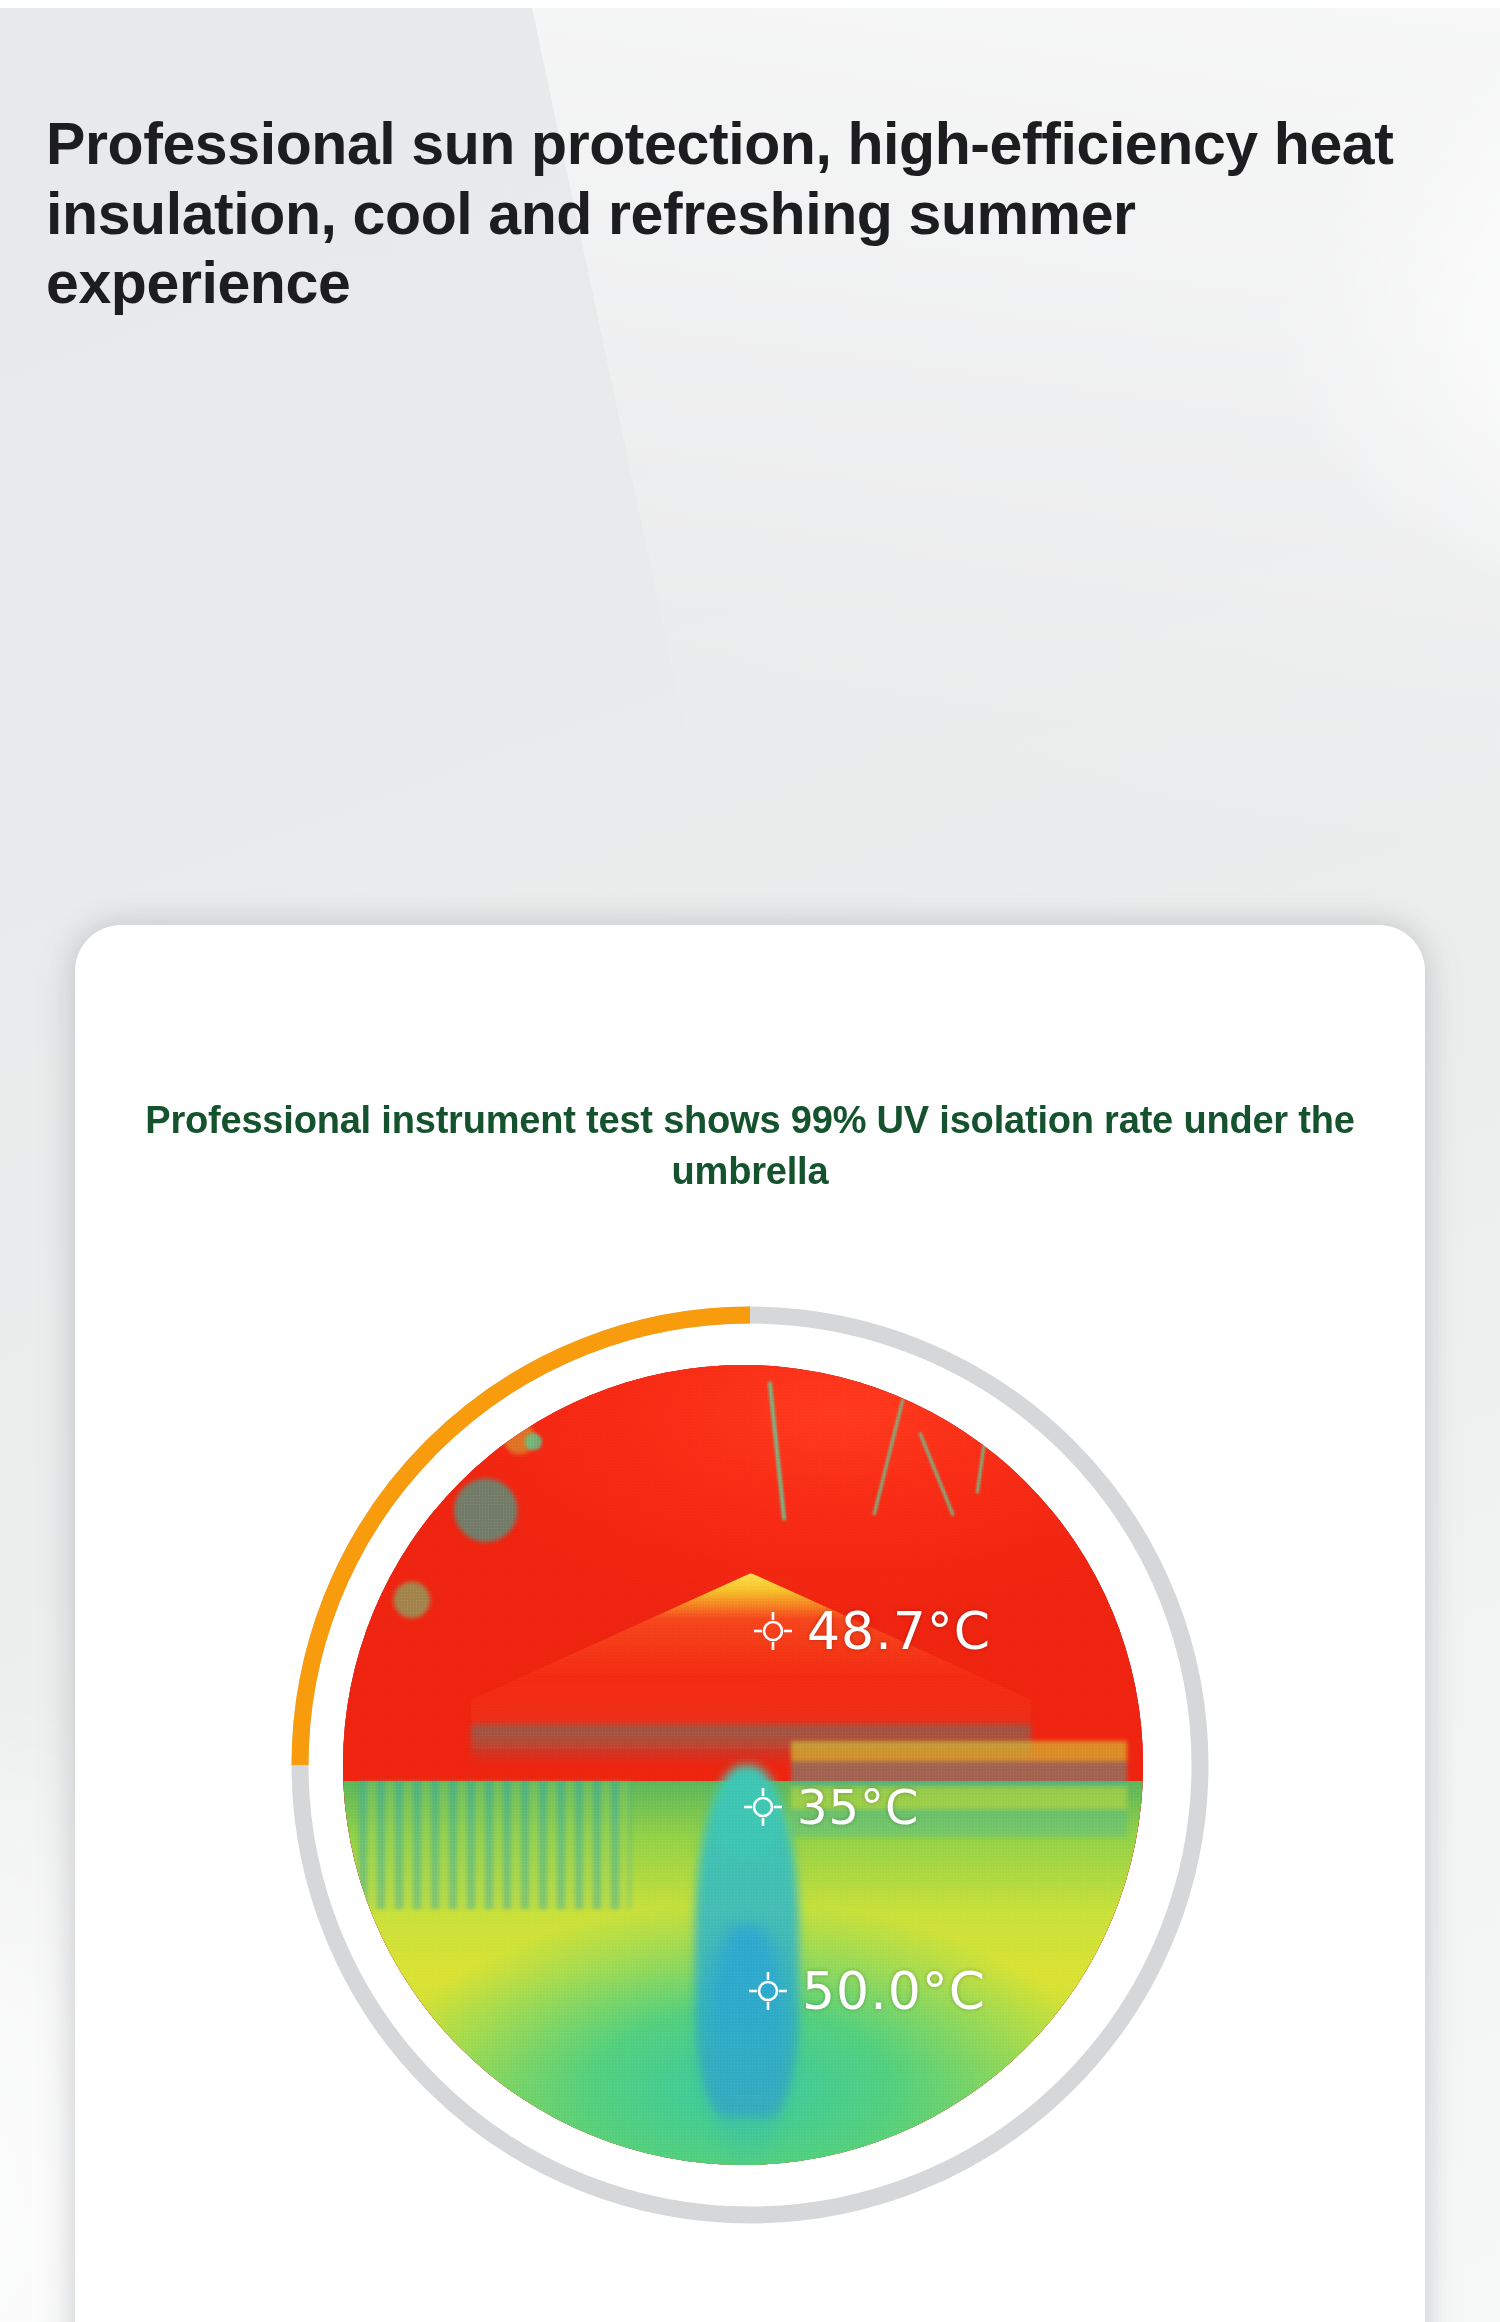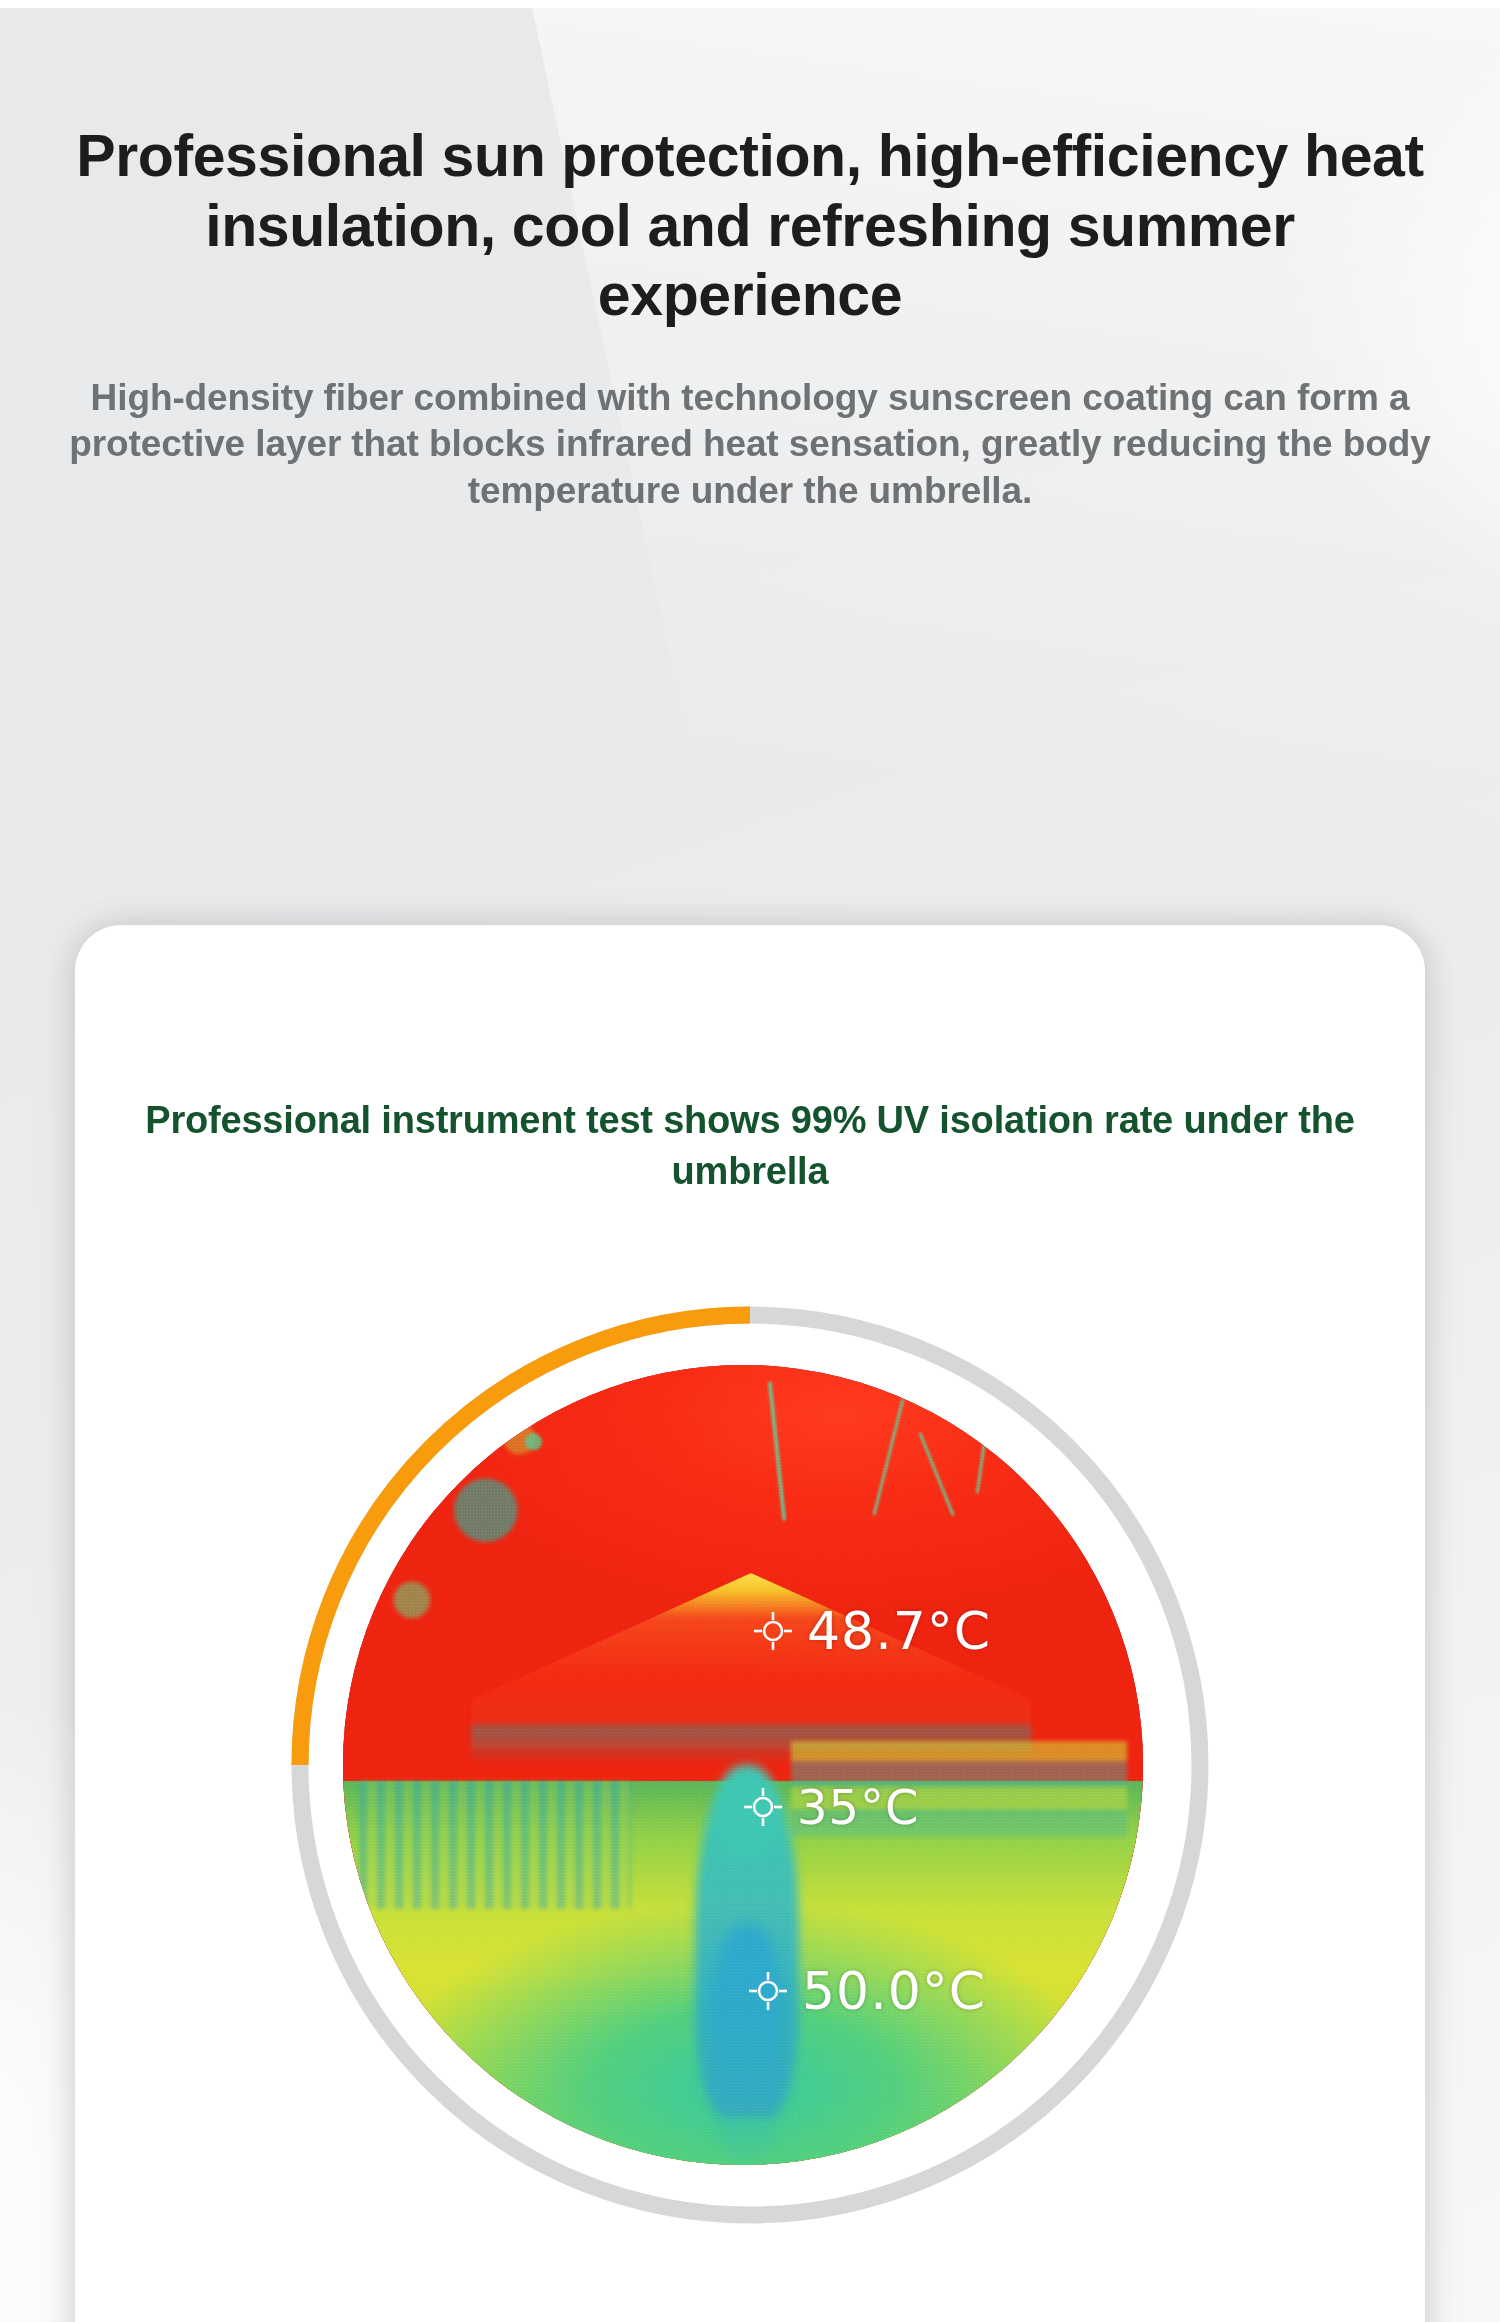--- a/index.html
+++ b/index.html
@@ -45,23 +45,22 @@
     left:0; right:0; top:0;
     height:8px;
     background:#ffffff;
     pointer-events:none;
   }
 
   
   .hero {
     position:absolute;
     left:0; right:0; top:110px;
-    text-align:center;
+    text-align:left;
     z-index:3;
-    margin-top:12px;
   }
   .hero-title {
     font-size:59px;
     line-height:1.18;
     font-weight:700;
     color:#1d1d1f;
     letter-spacing:-0.4px;
     padding:0 46px;
   }
   .hero-sub {
@@ -250,21 +249,20 @@
   .r3 { left:405px; top:600px; }
   .r2 .temp { font-size:48px; }
 </style>
 </head>
 <body>
 
 <div class="page">
 
   <section class="hero">
     <h1 class="hero-title">Professional sun protection, high-efficiency heat insulation, cool and refreshing summer experience</h1>
-    <p class="hero-sub">High-density fiber combined with technology sunscreen coating can form a protective layer that blocks infrared heat sensation, greatly reducing the body temperature under the umbrella.</p>
   </section>
 
   <section class="card">
 
     <h2 class="card-heading">Professional instrument test shows 99% UV isolation rate under the umbrella</h2>
 
     <div class="gauge-wrap">
 
       <svg class="gauge-ring" viewBox="0 0 970 970">
         <circle cx="485" cy="485" r="450" fill="none" stroke="#d6d7d9" stroke-width="17" stroke-linecap="round"></circle>

